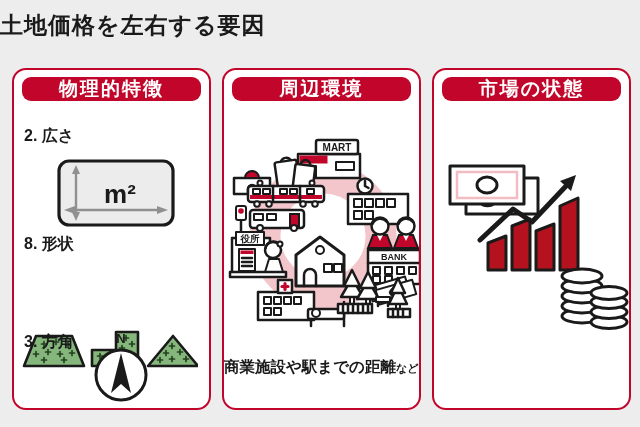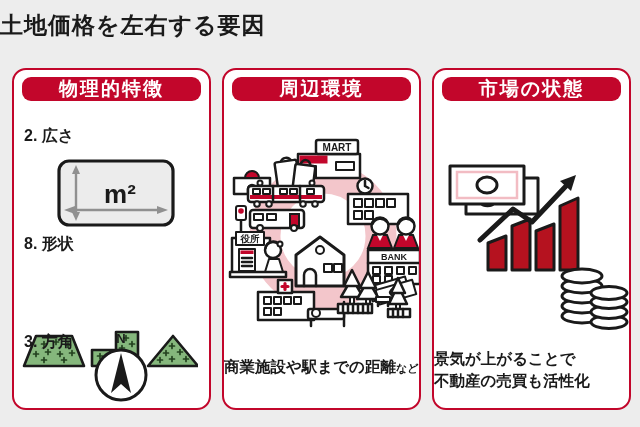--- a/index.html
+++ b/index.html
@@ -290,20 +290,16 @@
           <ellipse class="s s3" cx="146" cy="138" rx="20" ry="7"></ellipse>
           <ellipse class="s s3" cx="146" cy="128" rx="20" ry="7"></ellipse>
           <ellipse class="s s3" cx="146" cy="118" rx="20" ry="7"></ellipse>
           <ellipse class="s s3" cx="173" cy="164" rx="18" ry="6.5"></ellipse>
           <ellipse class="s s3" cx="173" cy="154" rx="18" ry="6.5"></ellipse>
           <ellipse class="s s3" cx="173" cy="144" rx="18" ry="6.5"></ellipse>
           <ellipse class="s s3" cx="173" cy="135" rx="18" ry="6.5"></ellipse>
         </g>
       </svg>
 
-      <div class="caption cap-market">
-        <div>景気が上がることで</div>
-        <div>不動産の売買も活性化</div>
-      </div>
     </section>
 
   </div>
 </div>
 
 </body></html>

